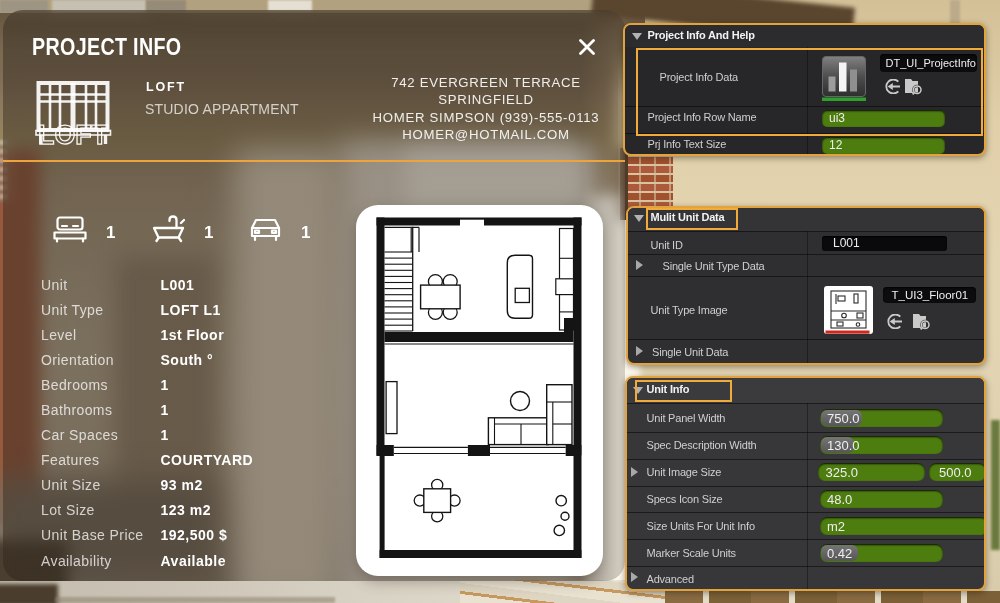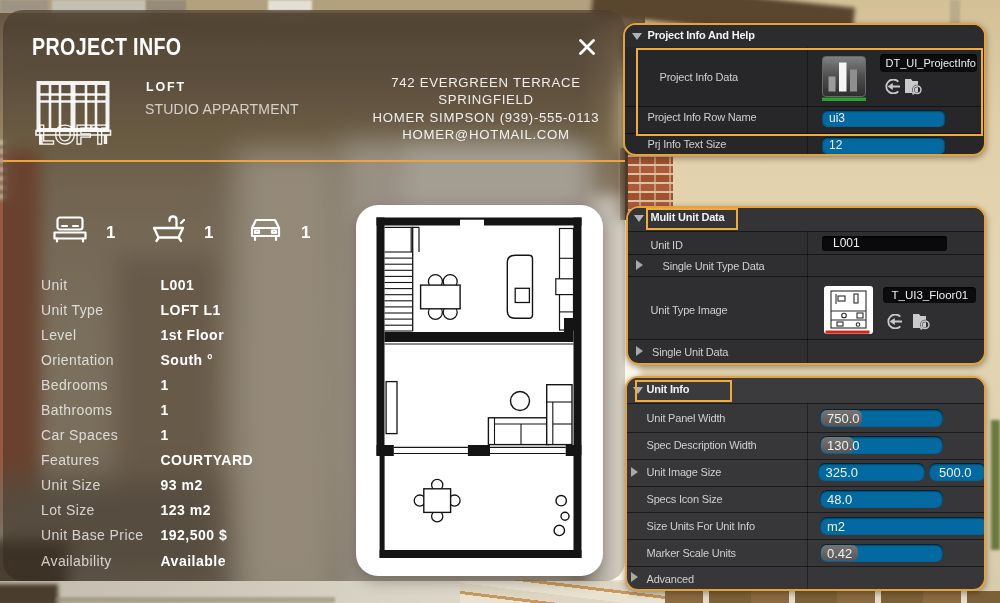--- a/index.html
+++ b/index.html
@@ -310,27 +310,27 @@
 
     <rect x="423.8" y="488.8" width="26.8" height="23.6" fill="#fff" stroke-width="1.4"></rect>
 
     <circle cx="561.2" cy="500.7" r="5.2" stroke-width="1.4"></circle>
     <circle cx="565" cy="516.2" r="4" stroke-width="1.4"></circle>
     <circle cx="559.3" cy="530.4" r="5.2" stroke-width="1.4"></circle>
   </g>
 </svg>
 
 <style>
-  .uep{position:absolute;border:2px solid #e2a33f;border-radius:13px;overflow:hidden;
+  .uep{position:absolute;border:2px solid #e2a33f;border-radius:8px;overflow:hidden;
        box-shadow:0 2px 6px rgba(40,30,15,0.45);}
   .uetitle{position:absolute;font-size:11px;font-weight:bold;color:#f2f2f2;letter-spacing:-0.2px;line-height:14px;}
   .uelab{position:absolute;font-size:11px;color:#cfcfcf;letter-spacing:-0.2px;line-height:14px;}
   .uesep{position:absolute;left:0;right:0;height:1px;background:rgba(0,0,0,0.5);}
   .uediv{position:absolute;width:1px;background:rgba(0,0,0,0.35);}
-  .uein{position:absolute;background:#0369a1;border-radius:7px;color:#eee;font-size:12px;
+  .uein{position:absolute;background:#4d7c0f;border-radius:7px;color:#eee;font-size:12px;
         box-shadow:inset 0 1px 2px rgba(0,0,0,0.9);}
   .ueintxt{position:absolute;left:7.5px;top:50%;transform:translateY(-50%);white-space:nowrap;}
   .uefill{position:absolute;left:1px;top:1px;bottom:1px;background:linear-gradient(180deg,#757575,#565656);border-radius:6px;}
   .trid{position:absolute;width:0;height:0;border-left:5.5px solid transparent;border-right:5.5px solid transparent;border-top:7px solid #b2b2b2;}
   .trir{position:absolute;width:0;height:0;border-top:5.5px solid transparent;border-bottom:5.5px solid transparent;border-left:7px solid #a8a8a8;}
   .hlbox{position:absolute;border:2px solid #f0ab3a;}
 </style>
 
 <div class="uep" style="left:623px;top:23px;width:358.5px;height:128.5px;background:#27272a;">
 

